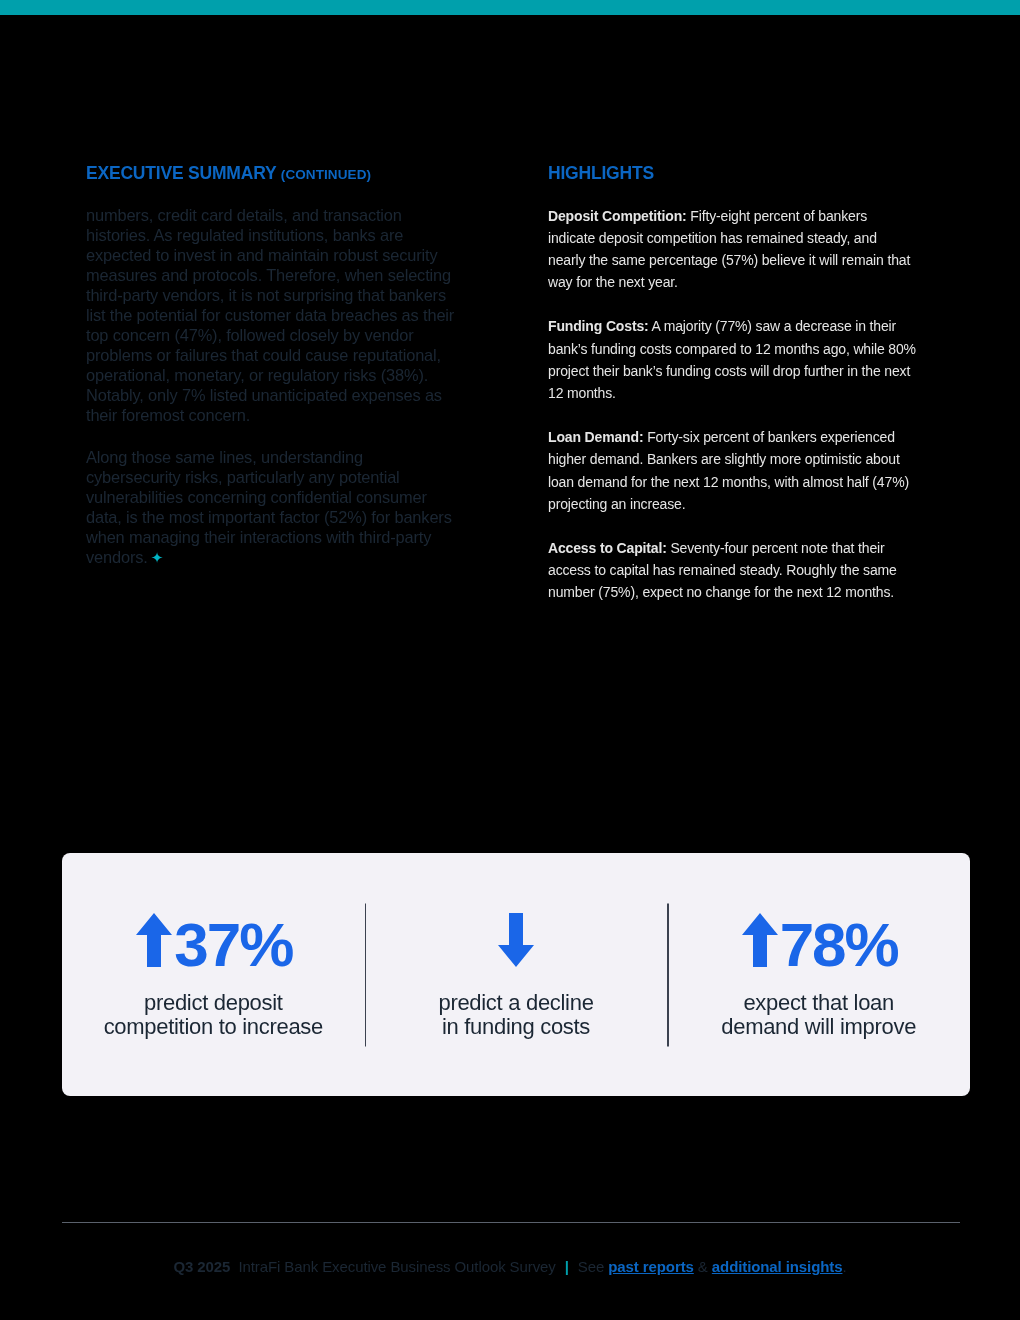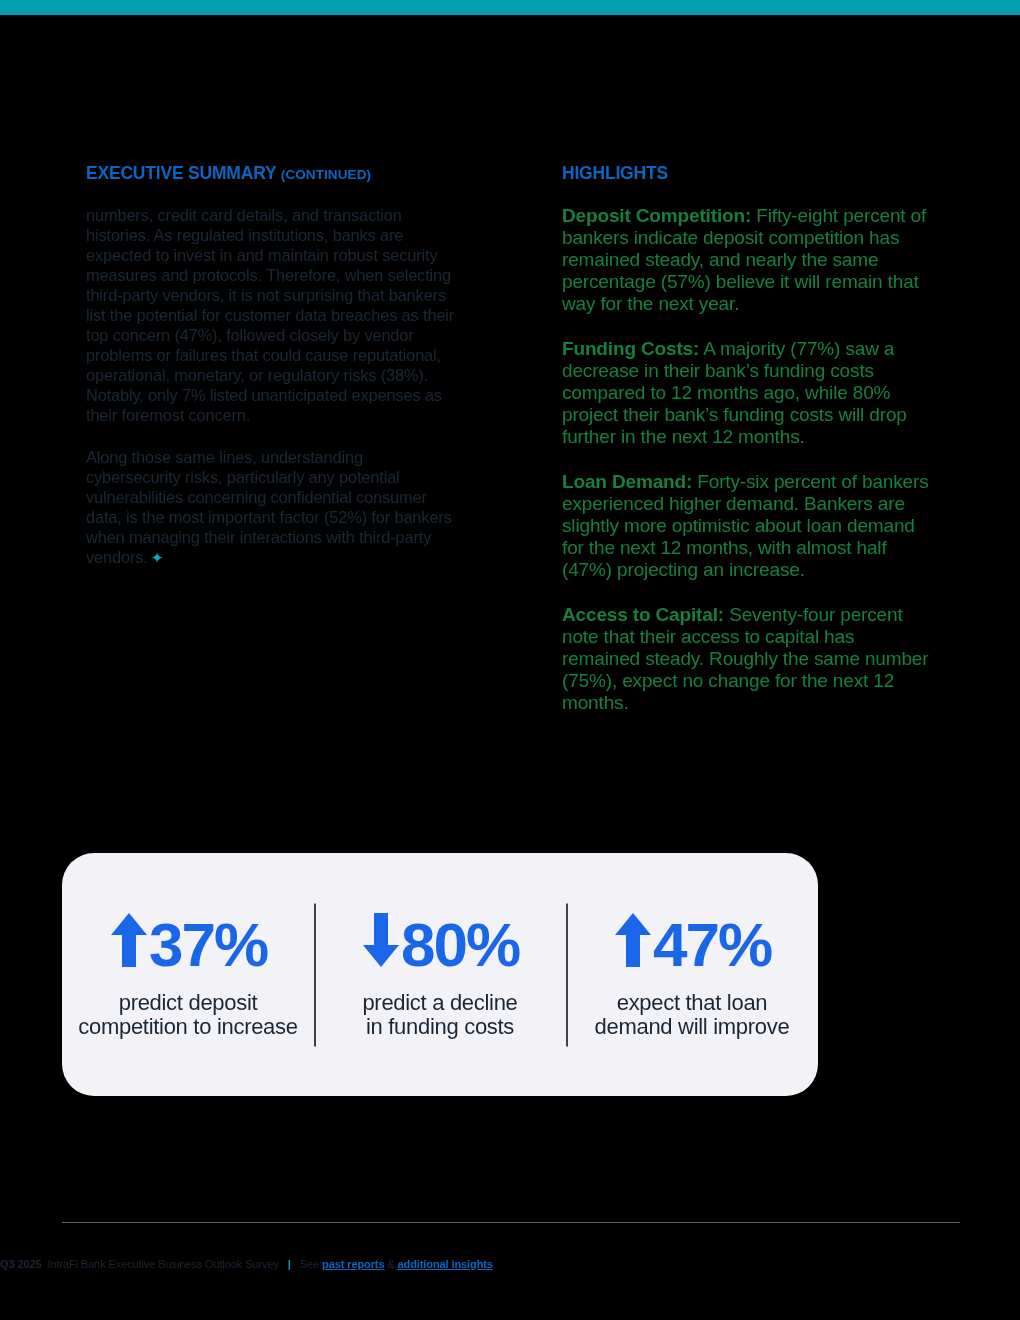--- a/index.html
+++ b/index.html
@@ -32,21 +32,21 @@
     width: 1020px;
     height: 1305px;
   }
 
   .columns {
     position: absolute;
     top: 150px;
     left: 86px;
     width: 850px;
     display: flex;
-    gap: 14px;
+    gap: 0;
   }
 
   .col-left  { width: 372px; }
   .col-right { width: 368px; margin-left: 90px; }
 
   .sec-head {
     color: #0b66c3;
     font-weight: bold;
     font-size: 17.5px;
     letter-spacing: -0.2px;
@@ -69,37 +69,37 @@
   .para:last-child { margin-bottom: 0; }
 
   .endmark {
     color: #00b2c2;
     font-size: 15px;
     letter-spacing: 0;
     padding-left: 3px;
   }
 
   .hl-para {
-    color: #15803d;
-    font-size: 19px;
+    color: #e5e5e5;
+    font-size: 14px;
     line-height: 22.2px;
     margin: 0 0 22px 0;
     letter-spacing: -0.15px;
   }
   .hl-para:last-child { margin-bottom: 0; }
 
   
   .stats-card {
     position: absolute;
     left: 62px;
     top: 838px;
-    width: 756px;
+    width: 908px;
     height: 243px;
     background: #f3f2f7;
-    border-radius: 32px;
+    border-radius: 8px;
     box-sizing: border-box;
     display: flex;
     align-items: center;
   }
   .stat {
     flex: 1 1 0;
     text-align: center;
     position: relative;
     padding: 0 10px;
     box-sizing: border-box;
@@ -142,22 +142,22 @@
     top: 1207px;
     width: 898px;
     height: 1px;
     background: #5a616c;
   }
   .footer {
     position: absolute;
     left: 0;
     top: 1243px;
     width: 1020px;
-    text-align: left;
-    font-size: 11px;
+    text-align: center;
+    font-size: 15px;
     color: #1b2734;
     letter-spacing: -0.1px;
   }
   .footer b { font-weight: bold; }
   .footer .sep {
     color: #00a0ac;
     font-weight: bold;
     padding: 0 9px;
   }
   .footer a {
@@ -226,36 +226,35 @@
       </div>
     </div>
 
     <div class="stat">
       <div class="stat-value">
         <span class="arrow-ico">
           <svg width="40" height="58" viewBox="0 0 40 58" aria-hidden="true">
             <polygon points="20,56 38,34 27,34 27,2 13,2 13,34 2,34" fill="#1a66e8"></polygon>
           </svg>
         </span>
-        <span>80%</span>
       </div>
       <div class="stat-label">
         <div>predict a decline</div>
         <div>in funding costs</div>
       </div>
     </div>
 
     <div class="stat">
       <div class="stat-value">
         <span class="arrow-ico">
           <svg width="40" height="58" viewBox="0 0 40 58" aria-hidden="true">
             <polygon points="20,2 38,24 27,24 27,56 13,56 13,24 2,24" fill="#1a66e8"></polygon>
           </svg>
         </span>
-        <span>47%</span>
+        <span>78%</span>
       </div>
       <div class="stat-label">
         <div>expect that loan</div>
         <div>demand will improve</div>
       </div>
     </div>
 
   </div>
 
   <div class="footer-rule"></div>

